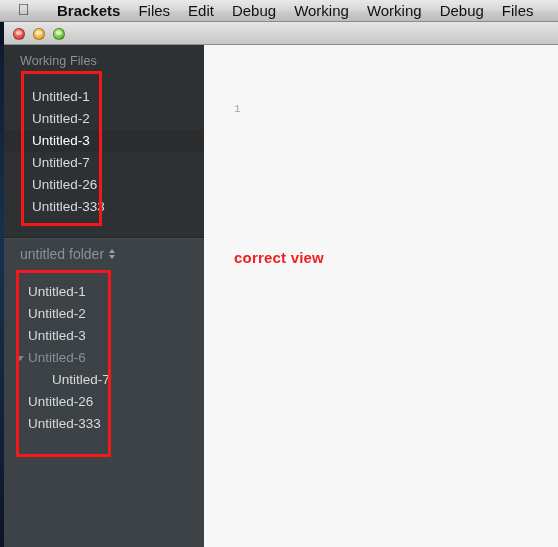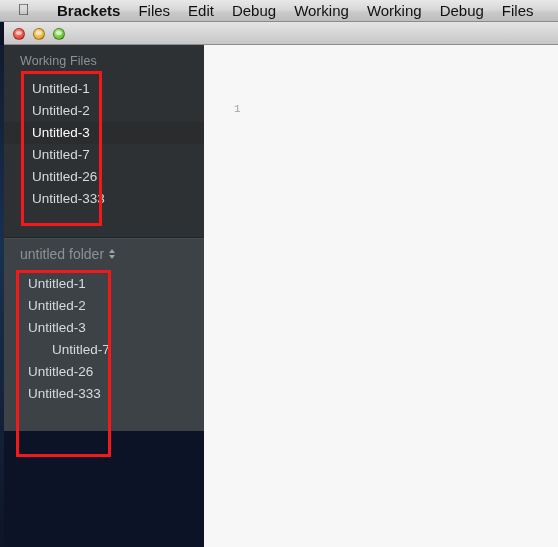--- a/index.html
+++ b/index.html
@@ -83,21 +83,21 @@
     position: absolute;
     left: 0; top: 45px;
     width: 4px; height: 502px;
     background: linear-gradient(to bottom, #111b30 0%, #18304f 40%, #14243c 70%, #0d1526 100%);
   }
 
   
   .sidebar {
     position: absolute;
     left: 4px; top: 45px;
-    width: 200px; height: 386px;
+    width: 200px; height: 502px;
     background: #3c4246;
     box-sizing: border-box;
     overflow: hidden;
   }
   .wf-panel {
     position: absolute;
     left: 0; top: 0;
     width: 200px; height: 192px;
     background: #2e3134;
   }
@@ -107,20 +107,21 @@
     color: #8c9296;
     font-size: 12.5px;
     letter-spacing: 0.1px;
   }
   .wf-title { top: 9px; }
 
   .file-list {
     position: absolute;
     left: 0;
     width: 200px;
+    margin-top: 8px;
   }
   .wf-list { top: 33px; }
 
   .file-row {
     height: 22px;
     line-height: 22px;
     padding-left: 28px;
     color: #d8dadb;
     font-size: 13.5px;
     white-space: nowrap;
@@ -280,26 +281,31 @@
     <span class="sort-chevrons">
       <i class="up"></i>
         <i class="down"></i>
     </span>
   </div>
 
   <div class="file-list tree-list">
     <div class="tree-row">Untitled-1</div>
     <div class="tree-row">Untitled-2</div>
     <div class="tree-row">Untitled-3</div>
+    <div class="tree-row folder">
+      <span class="tri"></span>
+      <span>Untitled-6</span>
+    </div>
     <div class="tree-row child">Untitled-7</div>
     <div class="tree-row">Untitled-26</div>
     <div class="tree-row">Untitled-333</div>
   </div>
 </div>
 
 <div class="sel-arrow"></div>
 
 <div class="editor">
   <div class="gutter-num">1</div>
+  <div class="code-note">correct view</div>
 </div>
 
 <div class="annot annot-wf"></div>
 <div class="annot annot-tree"></div>
 
 </body></html>

